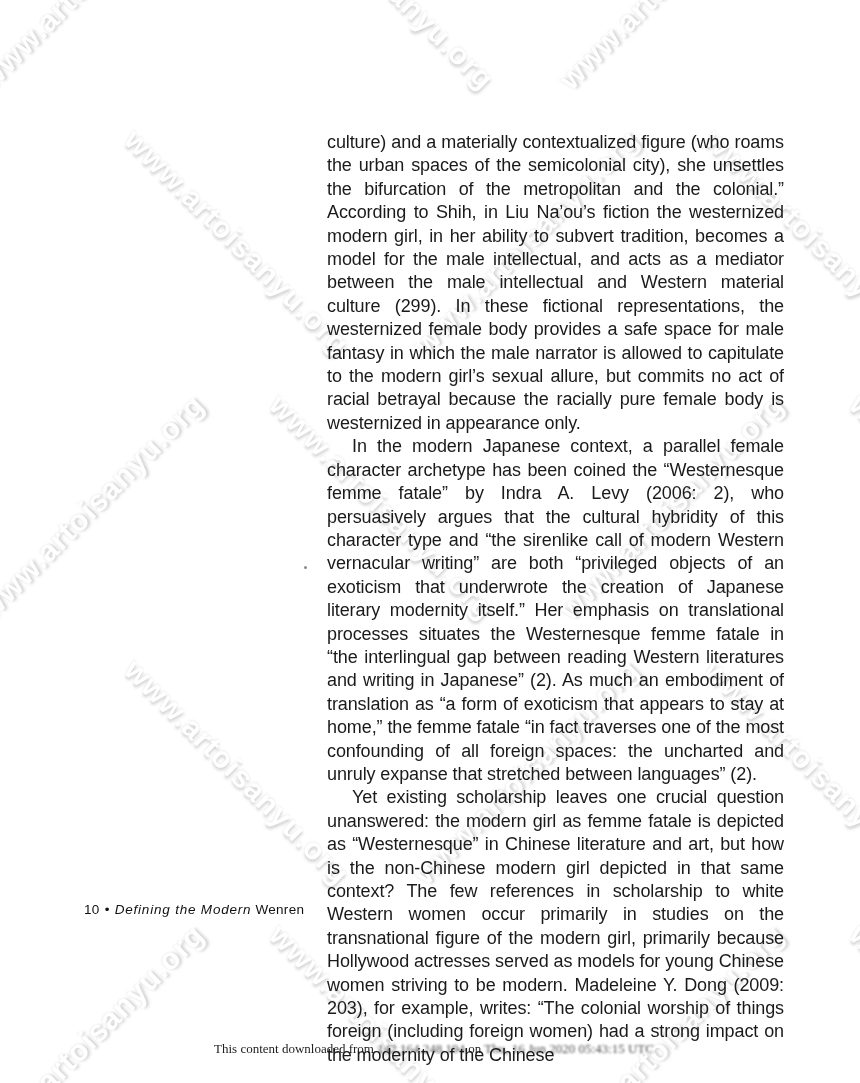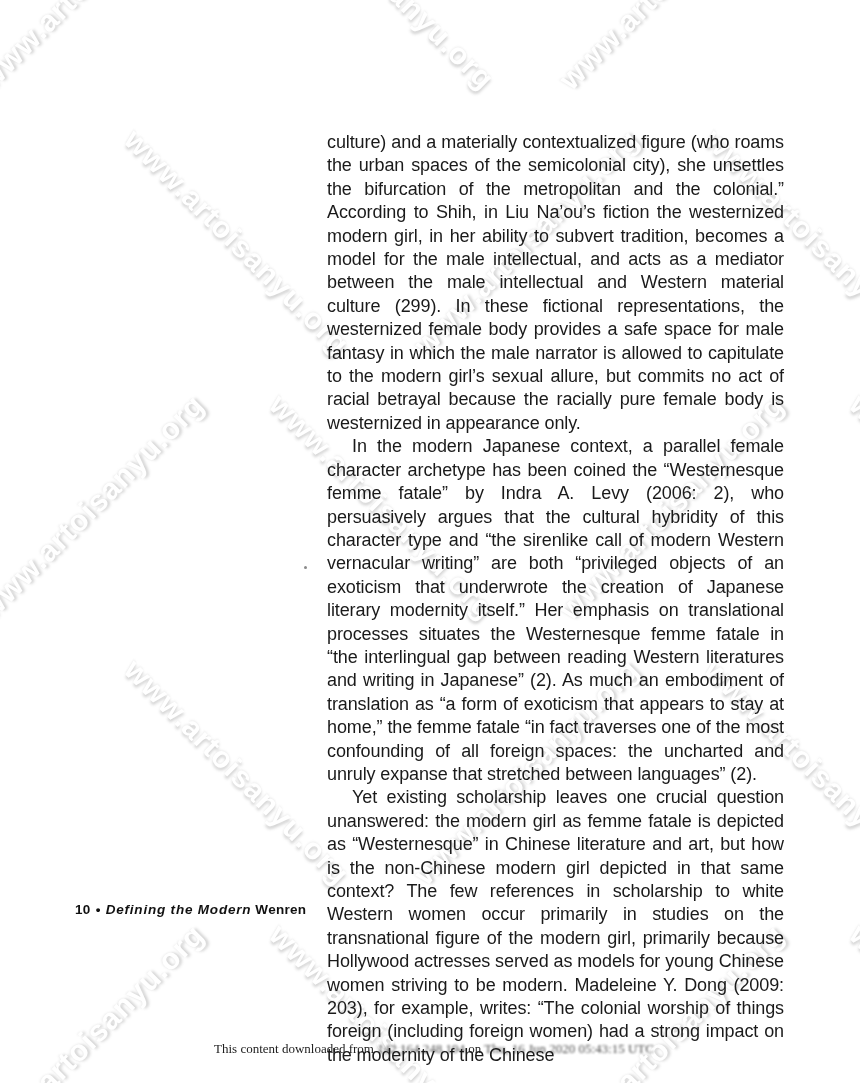--- a/index.html
+++ b/index.html
@@ -59,24 +59,24 @@
     top: 566px;
     width: 3px;
     height: 3px;
     border-radius: 50%;
     background: #8a8a8a;
   }
   
   .running-footer {
     position: absolute;
     z-index: 2;
-    left: 75px;
+    left: 84px;
     top: 902px;
     font-size: 13.5px;
-    font-weight: bold;
+    font-weight: normal;
     color: #111111;
     letter-spacing: 0.3px;
   }
   .running-footer .sep { margin: 0 5px; }
   .running-footer .it {
     font-style: italic;
     letter-spacing: 0.8px;
     margin-right: 4px;
   }
   

